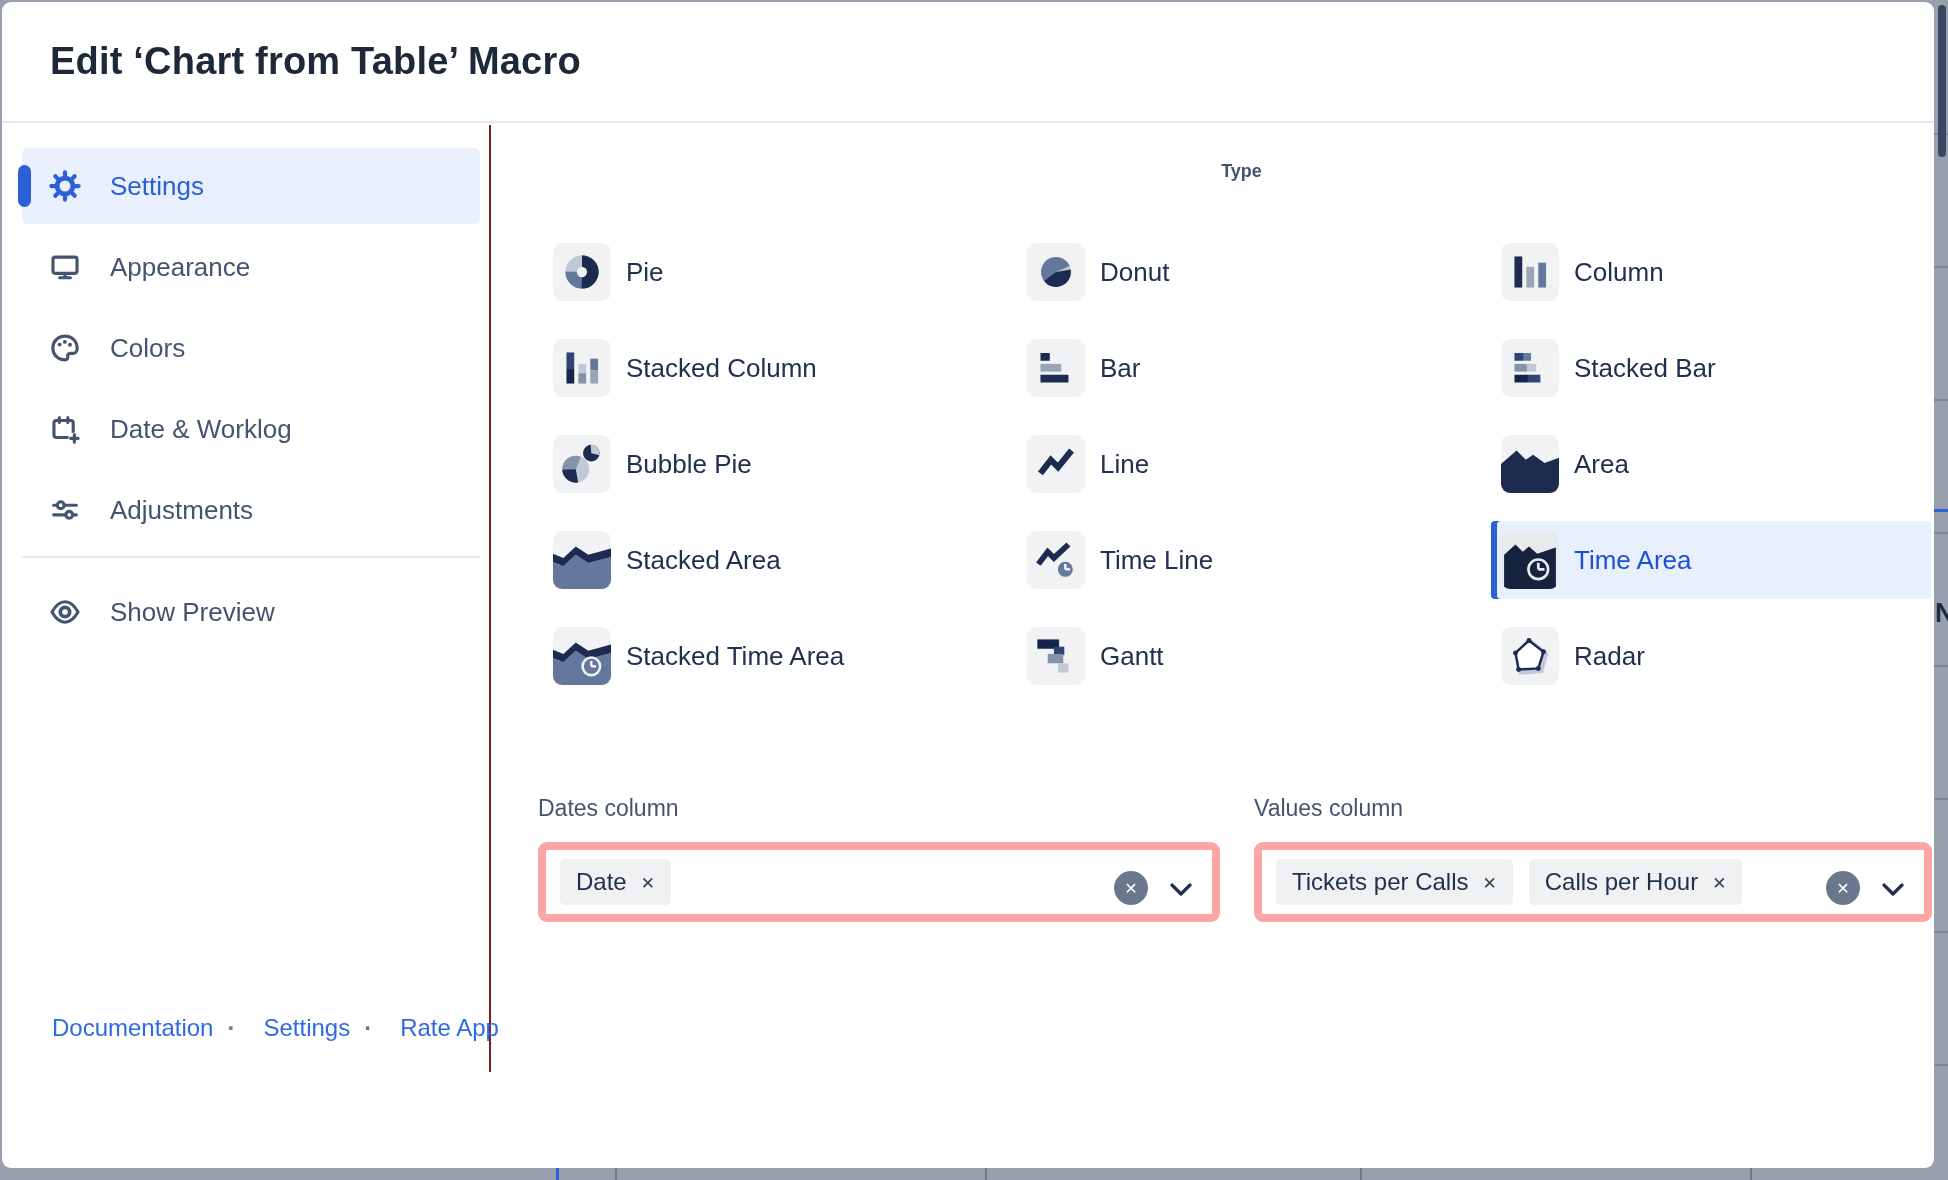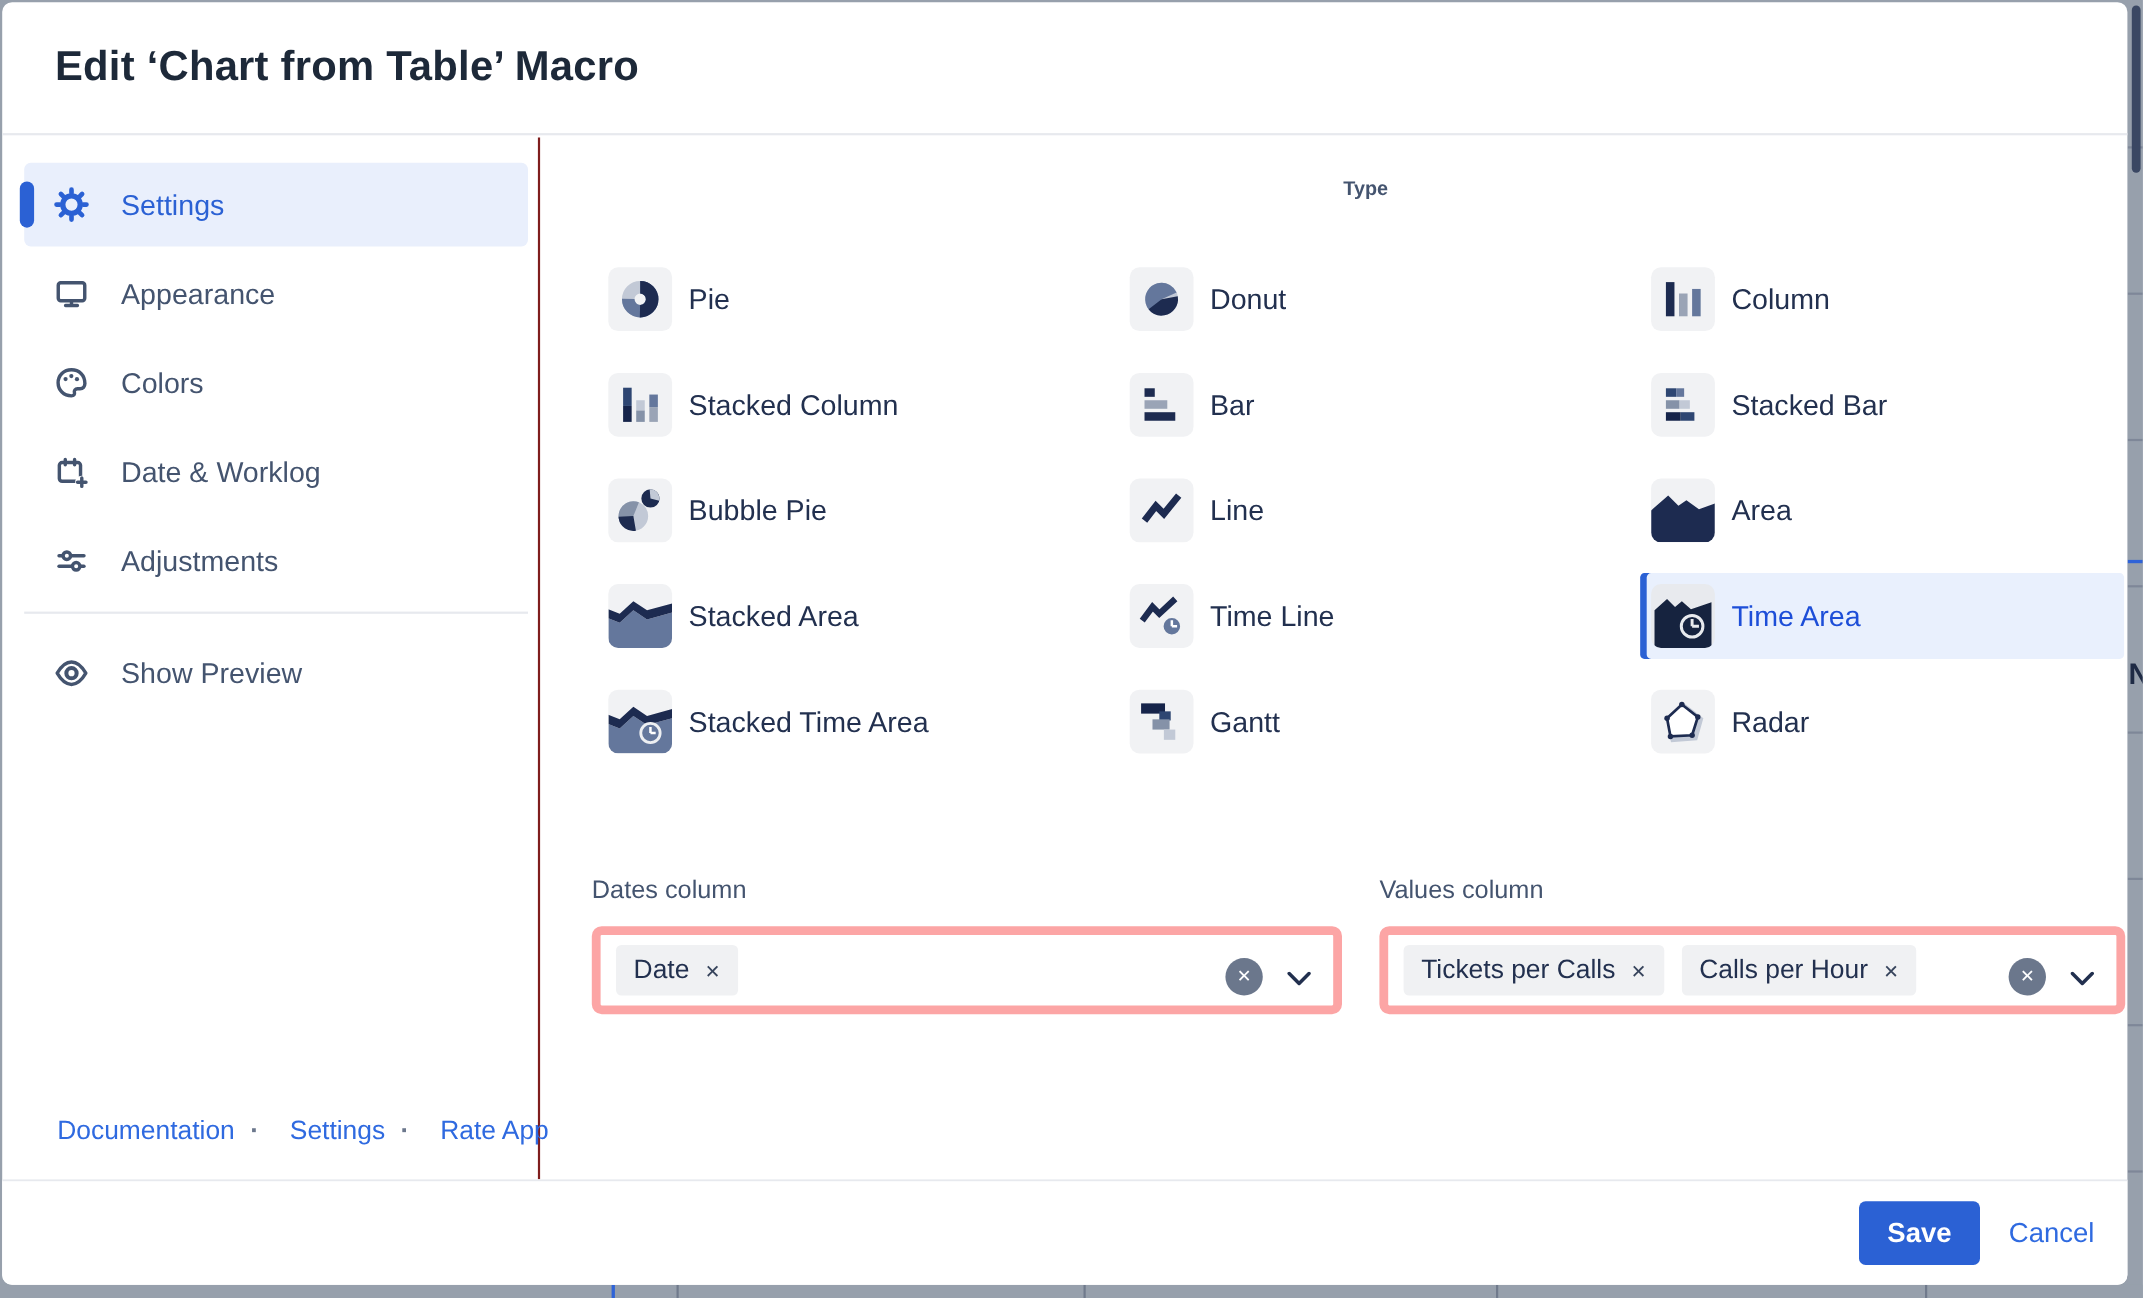--- a/index.html
+++ b/index.html
@@ -370,18 +370,14 @@
                 <div class="clear-btn">✕</div>
                 <svg class="chev" viewBox="0 0 22 14" width="22" height="14">
                   <path d="M2 2 L11 11 L20 2" fill="none" stroke="#22304F" stroke-width="3.2" stroke-linecap="round" stroke-linejoin="round"></path>
                 </svg>
               </div>
             </div>
           </div>
       </div>
     </div>
 
-    <div class="modal-footer">
-      <button class="save-btn">Save</button>
-      <a class="cancel-link">Cancel</a>
-    </div>
   </div>
 </div>
 
 </body></html>

